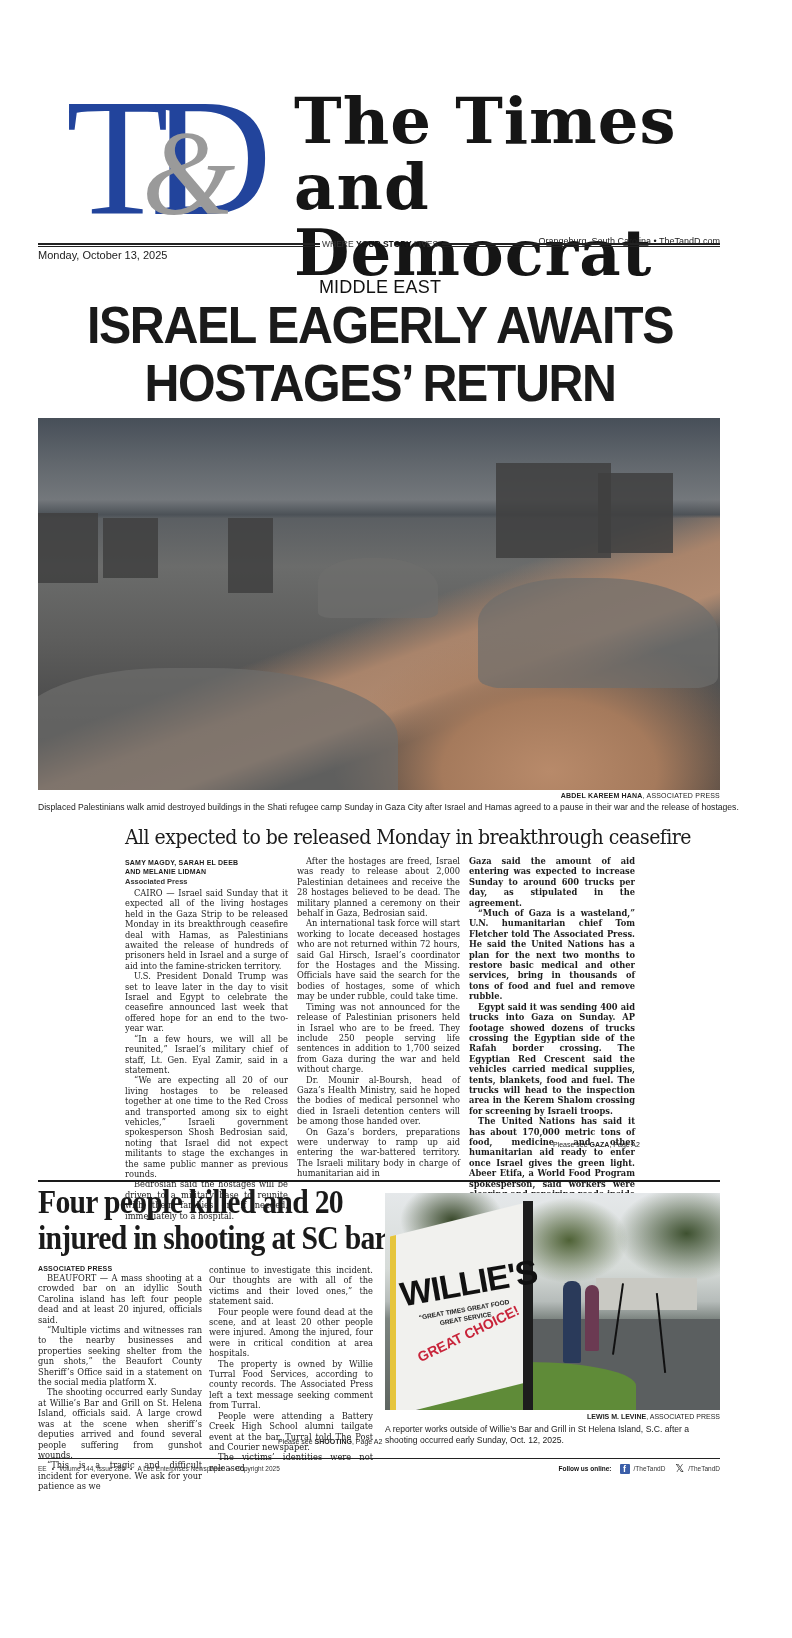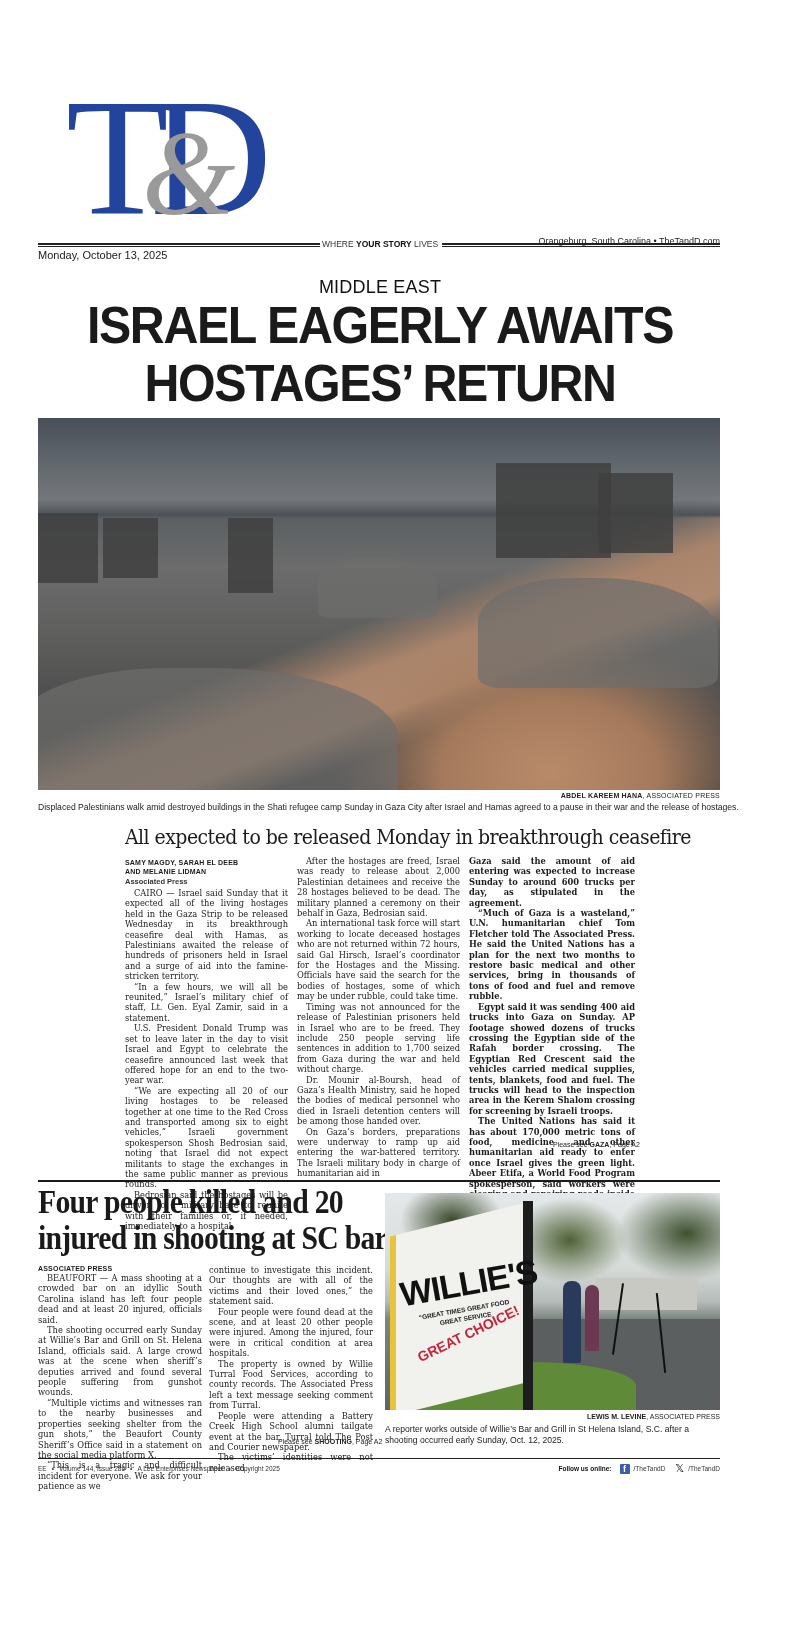--- a/index.html
+++ b/index.html
@@ -87,20 +87,24 @@
   .x-icon { font-size: 11px; color: #111; margin-left: 6px; }
 </style>
 </head>
 <body>
 
 <div class="masthead">
   <div class="logo-mark">
     <span class="big">TD</span>
     <span class="amp">&amp;</span>
   </div>
+  <div class="logo-title">
+    <div>The Times</div>
+    <div>and Democrat</div>
+  </div>
 </div>
 
 <div class="dateline-rules">
   <div class="rule left"></div>
   <div class="tagline"><span>WHERE </span><b>YOUR STORY</b><span> LIVES</span></div>
   <div class="rule right"></div>
 </div>
 <div class="date">Monday, October 13, 2025</div>
 <div class="location">Orangeburg, South Carolina  •  TheTandD.com</div>
 
@@ -124,23 +128,23 @@
 <div class="photo-caption">Displaced Palestinians walk amid destroyed buildings in the Shati refugee camp Sunday in Gaza City after Israel and Hamas agreed to a pause in their war and the release of hostages.</div>
 
 <div class="subhead">All expected to be released Monday in breakthrough ceasefire</div>
 
 <div class="col" style="left:125px;top:858px;width:163px;">
   <div class="byline">
     <div>SAMY MAGDY, SARAH EL DEEB</div>
     <div>AND MELANIE LIDMAN</div>
   </div>
   <div class="org">Associated Press</div>
-  <p>CAIRO — Israel said Sunday that it expected all of the living hostages held in the Gaza Strip to be released Wednesday in its breakthrough ceasefire deal with Hamas, as Palestinians awaited the release of hundreds of prisoners held in Israel and a surge of aid into the famine-stricken territory.</p>
+  <p>CAIRO — Israel said Sunday that it expected all of the living hostages held in the Gaza Strip to be released Monday in its breakthrough ceasefire deal with Hamas, as Palestinians awaited the release of hundreds of prisoners held in Israel and a surge of aid into the famine-stricken territory.</p>
+  <p>U.S. President Donald Trump was set to leave later in the day to visit Israel and Egypt to celebrate the ceasefire announced last week that offered hope for an end to the two-year war.</p>
   <p>“In a few hours, we will all be reunited,” Israel’s military chief of staff, Lt. Gen. Eyal Zamir, said in a statement.</p>
-  <p>U.S. President Donald Trump was set to leave later in the day to visit Israel and Egypt to celebrate the ceasefire announced last week that offered hope for an end to the two-year war.</p>
   <p>“We are expecting all 20 of our living hostages to be released together at one time to the Red Cross and transported among six to eight vehicles,” Israeli government spokesperson Shosh Bedrosian said, noting that Israel did not expect militants to stage the exchanges in the same public manner as previous rounds.</p>
   <p>Bedrosian said the hostages will be driven to a military base to reunite with their families or, if needed, immediately to a hospital.</p>
 </div>
 
 <div class="col" style="left:297px;top:856px;width:163px;">
   <p>After the hostages are freed, Israel was ready to release about 2,000 Palestinian detainees and receive the 28 hostages believed to be dead. The military planned a ceremony on their behalf in Gaza, Bedrosian said.</p>
   <p>An international task force will start working to locate deceased hostages who are not returned within 72 hours, said Gal Hirsch, Israel’s coordinator for the Hostages and the Missing. Officials have said the search for the bodies of hostages, some of which may be under rubble, could take time.</p>
   <p>Timing was not announced for the release of Palestinian prisoners held in Israel who are to be freed. They include 250 people serving life sentences in addition to 1,700 seized from Gaza during the war and held without charge.</p>
   <p>Dr. Mounir al-Boursh, head of Gaza’s Health Ministry, said he hoped the bodies of medical personnel who died in Israeli detention centers will be among those handed over.</p>
   <p>On Gaza’s borders, preparations were underway to ramp up aid entering the war-battered territory. The Israeli military body in charge of humanitarian aid in</p>
@@ -156,22 +160,22 @@
 
 <div class="section-rule"></div>
 <div class="story2-headline">
   <div>Four people killed and 20</div>
   <div>injured in shooting at SC bar</div>
 </div>
 
 <div class="col" style="left:38px;top:1264px;width:164px;">
   <div class="byline">ASSOCIATED PRESS</div>
   <p>BEAUFORT — A mass shooting at a crowded bar on an idyllic South Carolina island has left four people dead and at least 20 injured, officials said.</p>
+  <p>“Multiple victims and witnesses ran to the nearby businesses and properties seeking shelter from the gun shots,” the Beaufort County Sheriff’s Office said in a statement on the social media platform X.</p>
   <p>The shooting occurred early Sunday at Willie’s Bar and Grill on St. Helena Island, officials said. A large crowd was at the scene when sheriff’s deputies arrived and found several people suffering from gunshot wounds.</p>
-  <p>“Multiple victims and witnesses ran to the nearby businesses and properties seeking shelter from the gun shots,” the Beaufort County Sheriff’s Office said in a statement on the social media platform X.</p>
   <p>“This is a tragic and difficult incident for everyone. We ask for your patience as we</p>
 </div>
 
 <div class="col" style="left:209px;top:1265px;width:164px;">
   <p style="text-indent:0">continue to investigate this incident. Our thoughts are with all of the victims and their loved ones,” the statement said.</p>
   <p>Four people were found dead at the scene, and at least 20 other people were injured. Among the injured, four were in critical condition at area hospitals.</p>
   <p>The property is owned by Willie Turral Food Services, according to county records. The Associated Press left a text message seeking comment from Turral.</p>
   <p>People were attending a Battery Creek High School alumni tailgate event at the bar, Turral told The Post and Courier newspaper.</p>
   <p>The victims’ identities were not released.</p>
 </div>

